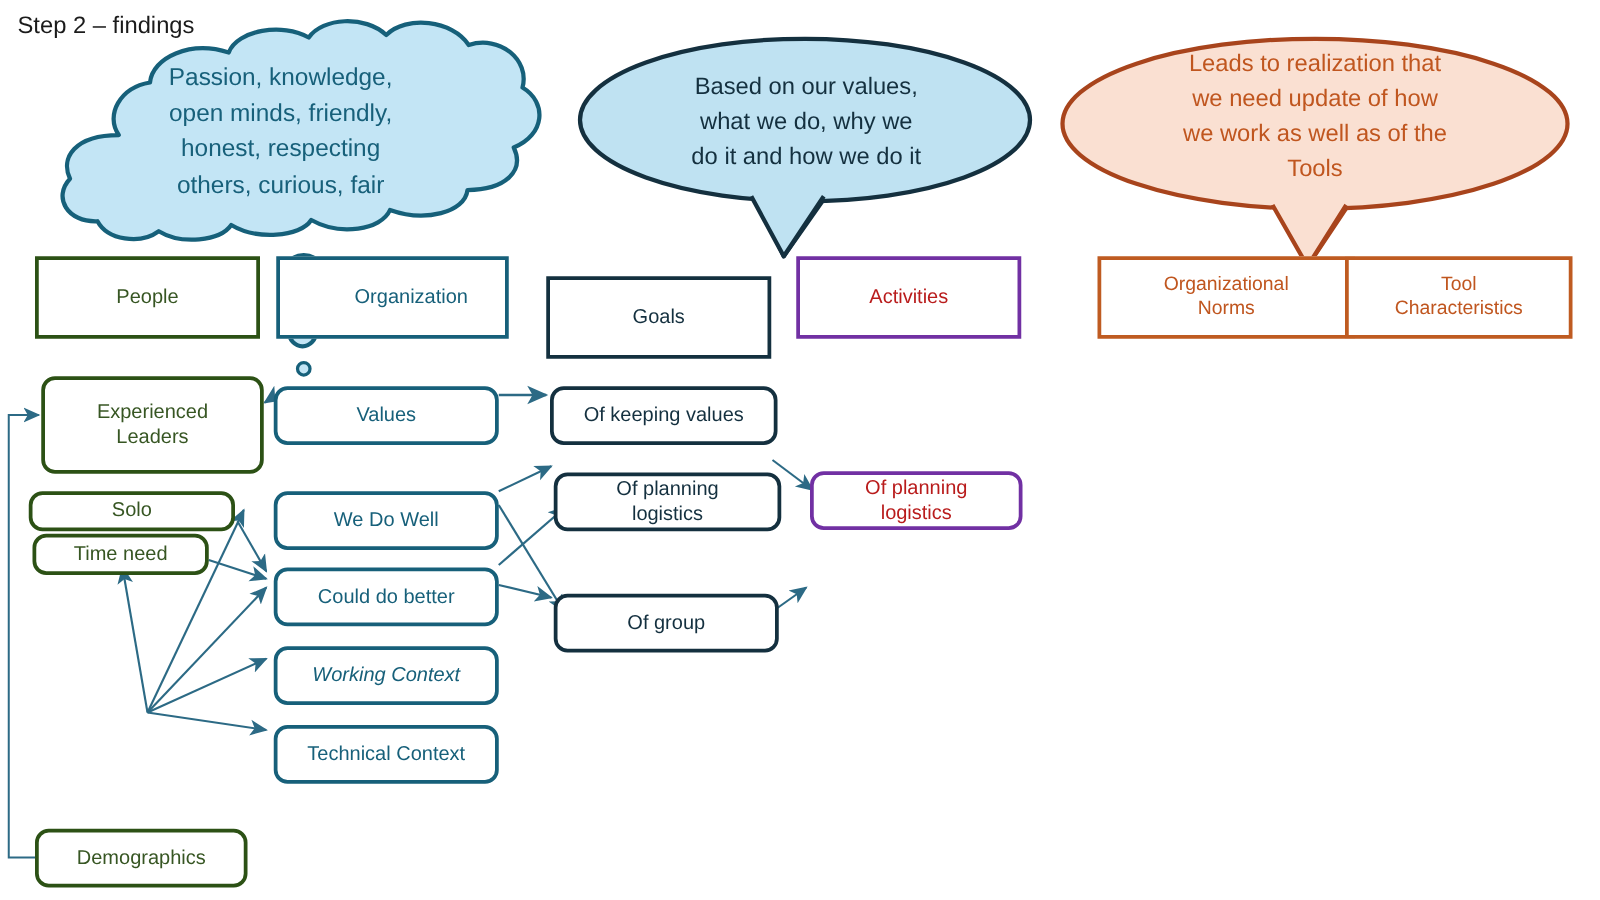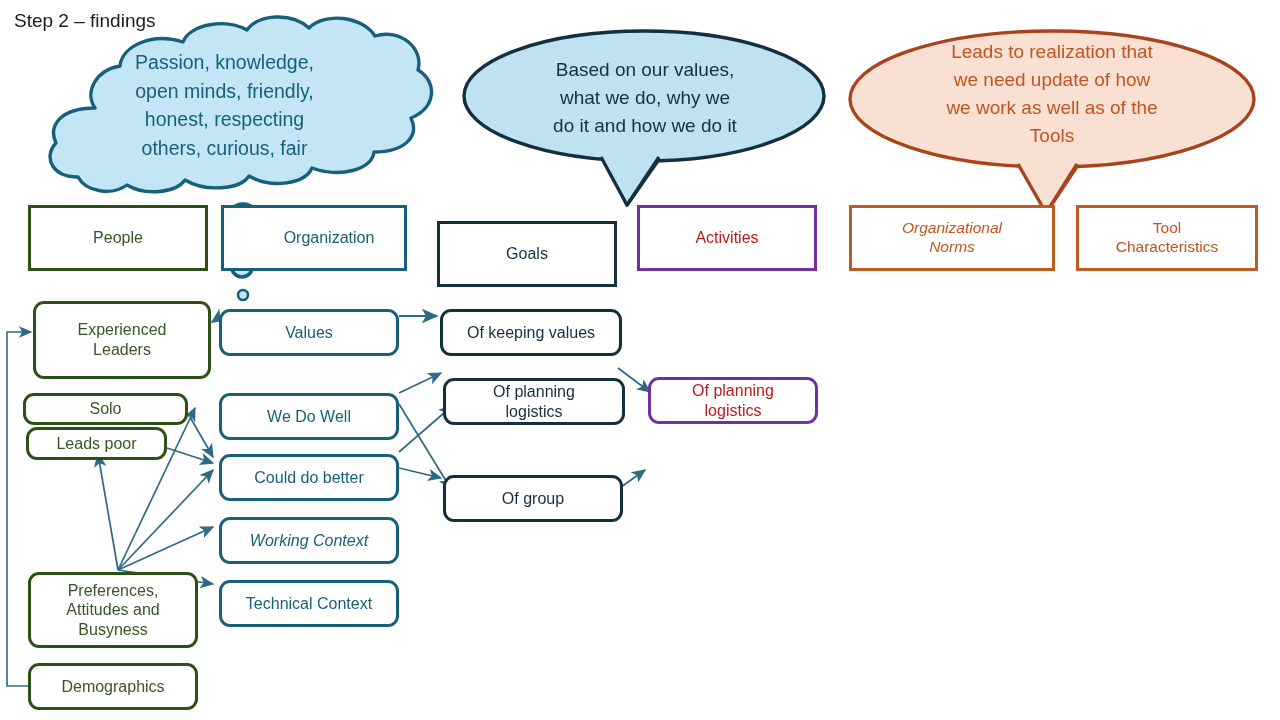--- a/index.html
+++ b/index.html
@@ -174,48 +174,43 @@
   </div>
 
   <div class="node sq bw3 navy" style="left:437px;top:205px;width:180px;height:66px;font-size:16px;">
     <span>Goals</span>
   </div>
 
   <div class="node sq bw3 purple" style="left:637px;top:205px;width:180px;height:66px;font-size:16px;">
     <span>Activities</span>
   </div>
 
-  <div class="node sq bw3 orange" style="left:849px;top:205px;width:206px;height:66px;font-size:15.5px;white-space:pre-line;font-style:italic;">
+  <div class="node sq bw3 orange" style="left:878px;top:205px;width:206px;height:66px;font-size:15.5px;white-space:pre-line;">
     <span>Organizational
 Norms</span>
   </div>
 
   <div class="node sq bw3 orange" style="left:1076px;top:205px;width:182px;height:66px;font-size:15.5px;white-space:pre-line;">
     <span>Tool
 Characteristics</span>
   </div>
 
   <div class="node rnd bw3 green" style="left:33px;top:301px;width:178px;height:78px;font-size:16px;white-space:pre-line;">
     <span>Experienced
 Leaders</span>
   </div>
 
   <div class="node rnd bw3 green" style="left:23px;top:393px;width:165px;height:32px;font-size:16px;">
     <span>Solo</span>
   </div>
 
   <div class="node rnd bw3 green" style="left:26px;top:427px;width:141px;height:33px;font-size:16px;">
-    <span>Leads poor</span>
-  </div>
-
-  <div class="node rnd bw3 green" style="left:28px;top:572px;width:170px;height:76px;font-size:16px;white-space:pre-line;">
-    <span>Preferences,
-Attitudes and
-Busyness</span>
-  </div>
+    <span>Time need</span>
+  </div>
+
 
   <div class="node rnd bw3 green" style="left:28px;top:663px;width:170px;height:47px;font-size:16px;">
     <span>Demographics</span>
   </div>
 
   <div class="node rnd bw3 navy" style="left:219px;top:293px;width:180px;height:47px;font-size:16px;color:#17607a;border-color:#17607a;">
     <span>Values</span>
   </div>
 
   <div class="node rnd bw3 navy" style="left:219px;top:377px;width:180px;height:47px;font-size:16px;color:#17607a;border-color:#17607a;">

